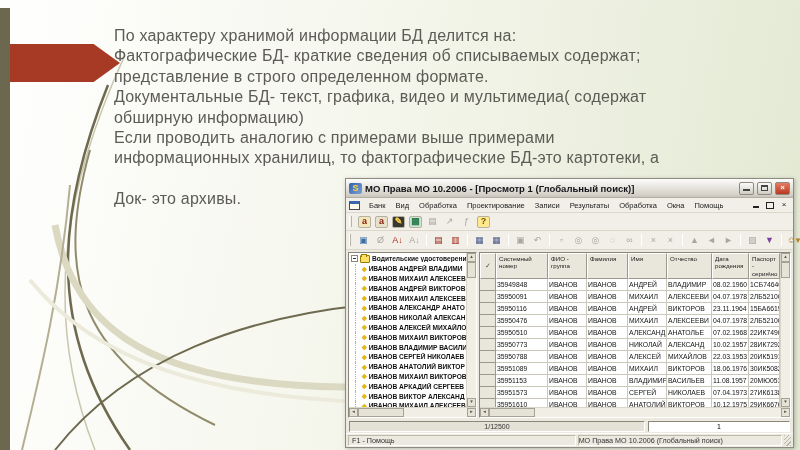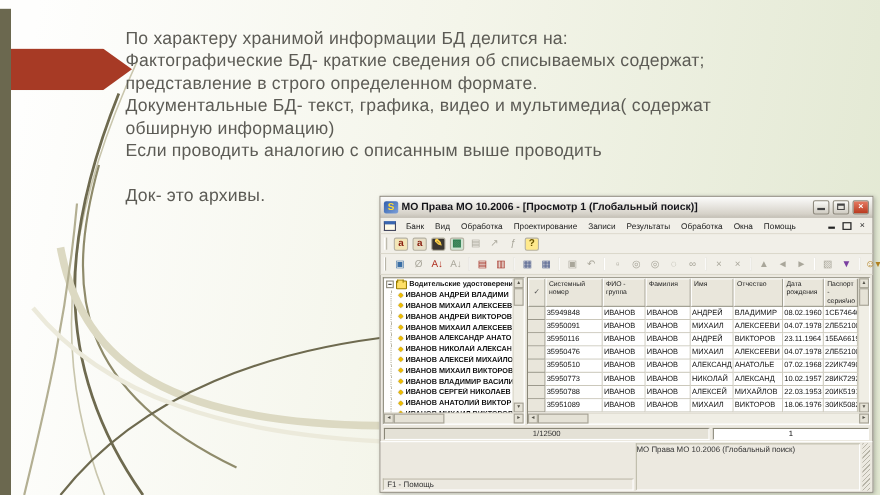--- a/index.html
+++ b/index.html
@@ -99,21 +99,21 @@
   .th:nth-child(8),.td:nth-child(8){flex:1 1 auto;}
   
   .counter-bar{flex:0 0 12px;display:flex;gap:3px;padding:1px 3px;align-items:stretch;}
   .counter-panel{flex:1;border:1px solid;border-color:#8a8778 #fff #fff #8a8778;background:#e4e1d6;
       text-align:center;font-size:7px;line-height:9px;color:#333;}
   .page-input{flex:0 0 142px;border:1px solid;border-color:#8a8778 #fff #fff #8a8778;background:#fff;
       text-align:center;font-size:7px;padding:0;font-family:"Liberation Sans",sans-serif;}
   .statusbar{flex:0 0 13px;display:flex;gap:2px;padding:1px 2px;font-size:7.2px;color:#333;
       border-top:1px solid #fff;background:#ece9e0;align-items:stretch;}
   .st-panel{border:1px solid;border-color:#bdbaa9 #fff #fff #bdbaa9;line-height:9px;overflow:hidden;white-space:nowrap;}
-  .st-left{flex:1.1;padding-left:3px;margin-top:32px;}
+  .st-left{flex:1.1;padding-left:3px;}
   .st-right{flex:1;text-align:left;}
   .st-grip{flex:0 0 7px;background:repeating-linear-gradient(135deg,#b8b5a8 0 1px,transparent 1px 3px);}
 </style>
 </head>
 <body>
 
 <div class="stage">
 
   <svg class="deco" width="370" height="395" viewBox="0 0 370 395">
     <path d="M125 0 C 70 120, 38 250, 95 395" stroke="#c9c6ad" stroke-width="1.5" fill="none"></path>
@@ -127,21 +127,22 @@
 
   <div class="left-bar" id="left-bar" style="background: rgb(107, 104, 79);"></div>
   <div class="accent-arrow" id="accent-arrow" style="background: rgb(167, 58, 37);"></div>
 
   <div class="slide-text" id="slide-text">
       <div class="slide-line">По характеру хранимой информации БД делится на:</div>
       <div class="slide-line">Фактографические БД- краткие сведения об списываемых содержат;</div>
       <div class="slide-line">представление в строго определенном формате.</div>
       <div class="slide-line">Документальные БД- текст, графика, видео и мультимедиа( содержат</div>
       <div class="slide-line">обширную информацию)</div>
-      <div class="slide-line">Если проводить аналогию с описанным выше проводить</div>
+      <div class="slide-line">Если проводить аналогию с примерами выше примерами</div>
+      <div class="slide-line">информационных хранилищ, то фактографические БД-это картотеки, а</div>
       <div class="slide-line"></div>
       <div class="slide-line">Док- это архивы.</div>
     </div>
 
   <div class="win">
 
     <div class="titlebar">
       <div class="app-ico">S</div>
       <div class="title-text">МО Права МО 10.2006 - [Просмотр 1 (Глобальный поиск)]</div>
       <div class="cap-btn">

